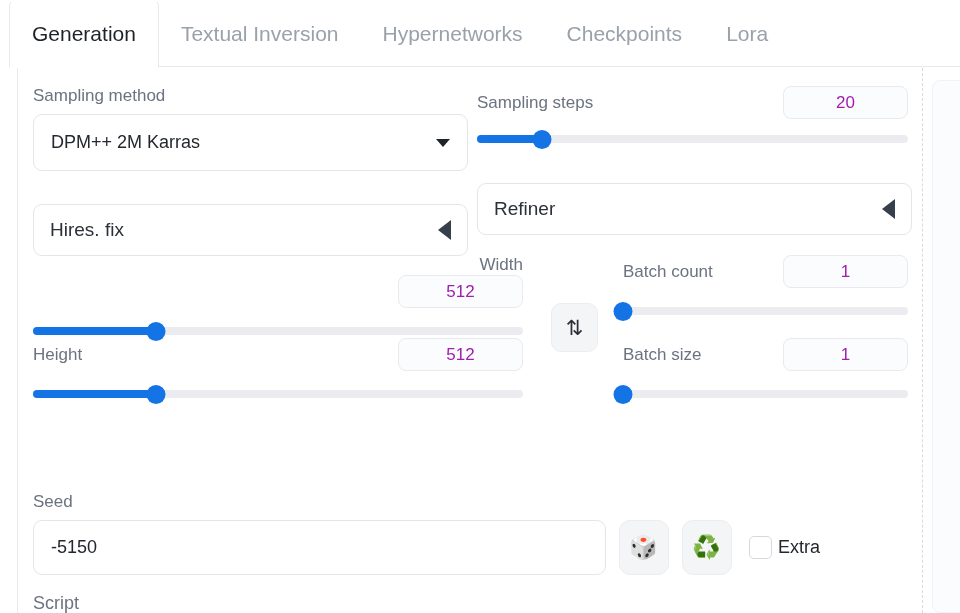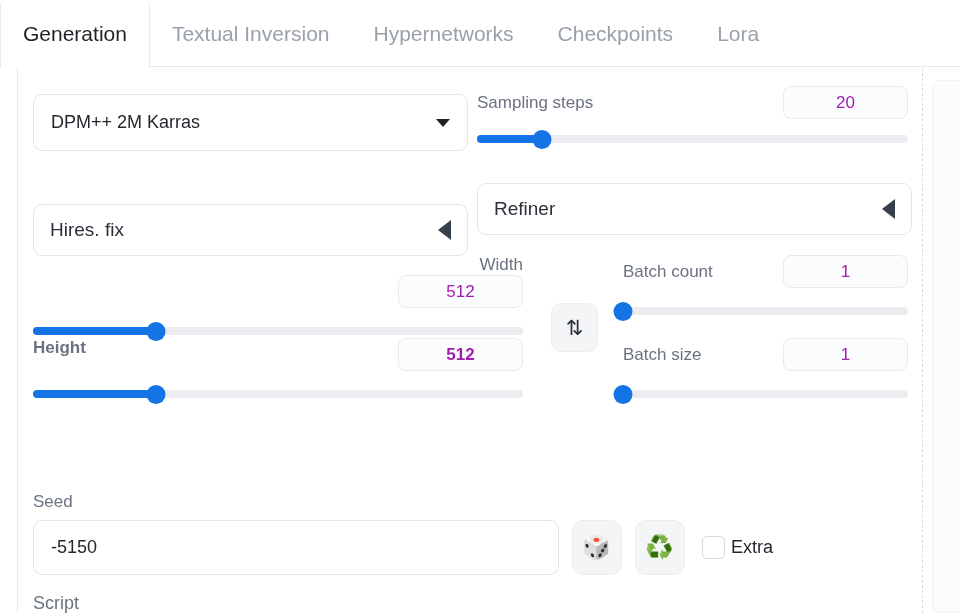--- a/index.html
+++ b/index.html
@@ -8,21 +8,21 @@
     background: #ffffff;
     font-family: "Liberation Sans", sans-serif;
     overflow: hidden;
   }
 
   #app { position: relative; width: 960px; height: 613px; background: #fff; }
 
   
   .tabbar {
     position: absolute; left: 0; top: 0; width: 960px; height: 67px;
-    display: flex; align-items: stretch;
+    display: flex; align-items: stretch; padding-left: 9px;
   }
   .tabbar-underline {
     position: absolute; left: 17px; right: 0; bottom: 0;
     height: 1px; background: #e7e9ec;
   }
   .tab {
     display: flex; align-items: center;
     padding: 0 22px;
     font-size: 21px; color: #9aa1ab;
     background: transparent;
@@ -139,21 +139,21 @@
     background: #f4f5f7;
     border: 1px solid #ebedf0;
     border-radius: 10px;
     display: flex; align-items: center; justify-content: center;
     font-size: 21px; color: #2b3038;
     cursor: pointer;
   }
 
   
   .seedinput {
-    width: 526px; height: 55px;
+    width: 573px; height: 55px;
     background: #fff;
     border: 1px solid #e3e6ea;
     border-radius: 9px;
     display: flex; align-items: center;
     padding: 0 17px;
     font-size: 18px; color: #24282e;
     cursor: text;
   }
   .iconbtn {
     width: 50px; height: 55px;
@@ -195,20 +195,21 @@
     <div class="tab">
       <span>Lora</span>
     </div>
   </div>
 
   <div class="left-border"></div>
   <div class="dash-divider"></div>
   <div class="right-panel"></div>
 
   <div class="row" style="left:33px; top:86px;">
+    <div class="label">Sampling method</div>
     <div class="dropdown" style="margin-top:8px;">
       <span>DPM++ 2M Karras</span>
       <span class="caret-down"></span>
     </div>
   </div>
 
   <div class="row" style="left:477px; top:86px; width:431px;">
     <div style="display:flex; align-items:center; justify-content:space-between;">
       <div class="label">Sampling steps</div>
       <div class="numbox" style="width:125px;">20</div>
@@ -235,21 +236,21 @@
       <div class="numbox" style="width:125px;">512</div>
     </div>
     <div class="slider" style="margin-top:16px;">
       <div class="track"></div>
       <div class="fill" style="width: 25%;"></div>
       <div class="thumb" style="left: 25%;"></div>
     </div>
   </div>
 
   <div class="row" style="left:33px; top:338px; width:490px;">
-    <div style="display:flex; justify-content:space-between;font-weight:bold;">
+    <div style="display:flex; align-items:center; justify-content:space-between;">
       <div class="label">Height</div>
       <div class="numbox" style="width:125px;">512</div>
     </div>
     <div class="slider" style="margin-top:16px;">
       <div class="track"></div>
       <div class="fill" style="width: 25%;"></div>
       <div class="thumb" style="left: 25%;"></div>
     </div>
   </div>
 

